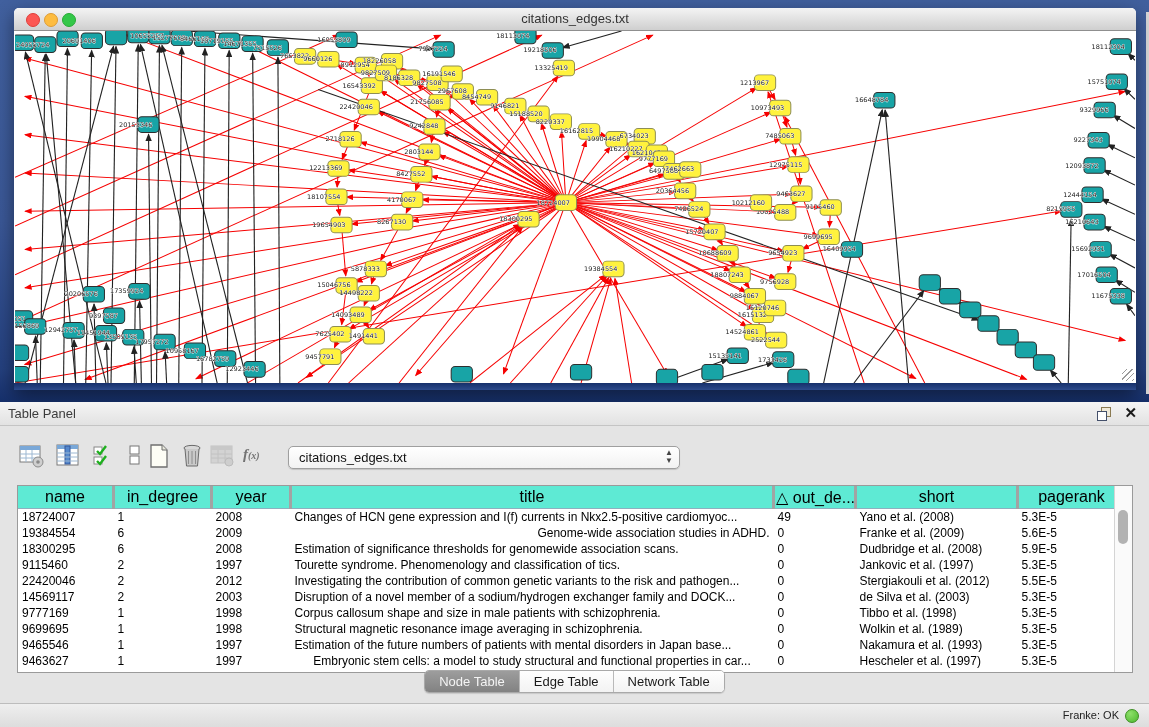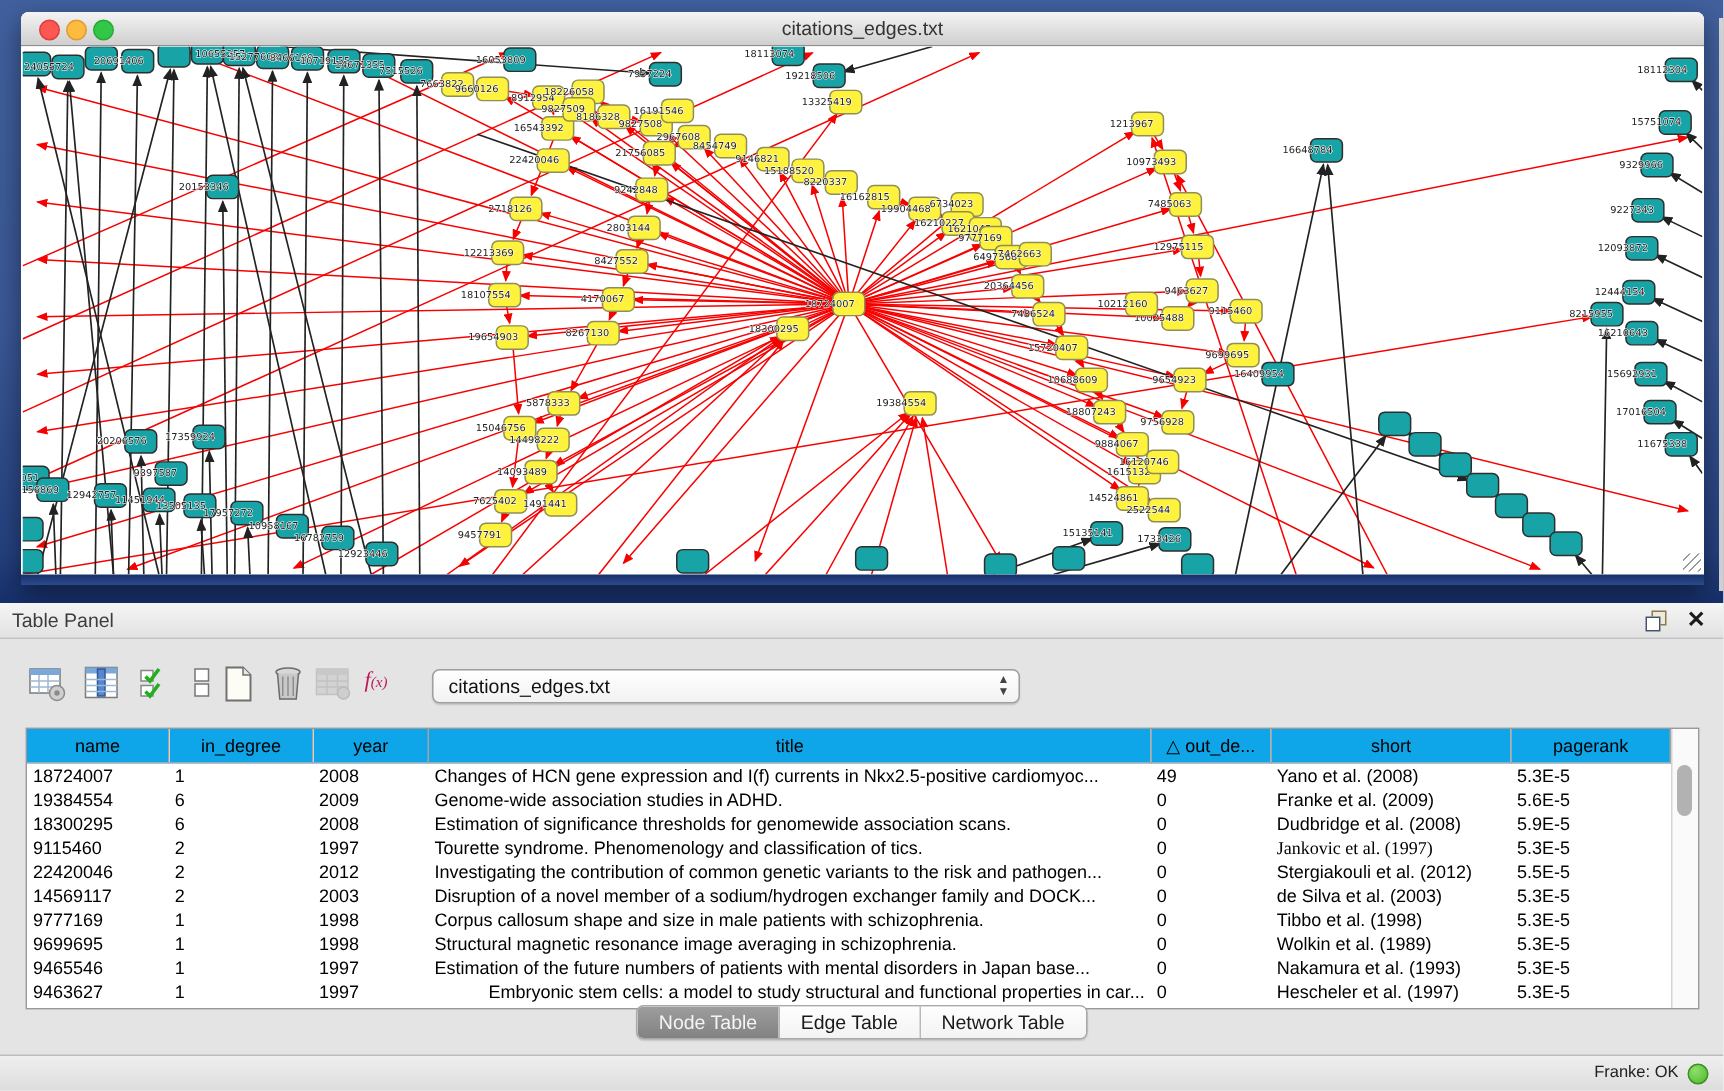--- a/index.html
+++ b/index.html
@@ -47,22 +47,22 @@
   .dropdown{position:absolute;left:288px;top:14px;width:390px;height:21px;
             background:linear-gradient(180deg,#ffffff,#f2f2f2);
             border:1px solid #9f9f9f;border-radius:5px;
             box-shadow:0 1px 1px rgba(0,0,0,.15);}
   .dropdown .dval{position:absolute;left:10px;top:3px;font-size:13px;color:#111;}
   .dropdown .stepper{position:absolute;right:6px;top:2px;font-size:8px;line-height:8px;color:#444;text-align:center;}
   
   .tablebox{position:absolute;left:17px;top:83px;width:1114px;height:186px;
             background:#fff;border:1px solid #9a9a9a;overflow:hidden;}
   table.grid{border-collapse:collapse;table-layout:fixed;width:1096px;font-size:12px;color:#000;}
-  table.grid th{background:#0ea5e9;border-right:1px solid #a3a3a3;border-bottom:1px solid #8fafbf;
-                font-weight:normal;font-size:12px;height:20px;text-align:center;overflow:hidden;white-space:nowrap;}
+  table.grid th{background:#5eead4;border-right:3px solid #a3a3a3;border-bottom:1px solid #8fafbf;
+                font-weight:normal;font-size:16px;height:20px;text-align:center;overflow:hidden;white-space:nowrap;}
   table.grid td{height:16px;padding:0 4px;overflow:hidden;white-space:nowrap;text-overflow:clip;}
   .vscroll{position:absolute;right:0;top:0;width:17px;height:100%;background:#fafafa;border-left:1px solid #d4d4d4;}
   .vthumb{position:absolute;left:3px;top:24px;width:10px;height:34px;border-radius:5px;background:#b2b2b2;}
   
   .tabs{position:absolute;left:0;top:268px;width:100%;text-align:center;}
   .seg{display:inline-flex;border:1px solid #a9a9a9;border-radius:5px;overflow:hidden;
        background:#fdfdfd;box-shadow:0 1px 1px rgba(0,0,0,.12);}
   .seg .tab{padding:3px 14px;font-size:13px;color:#1a1a1a;border-right:1px solid #b9b9b9;cursor:pointer;
             background:linear-gradient(180deg,#fefefe,#f3f3f3);}
   .seg .tab:last-child{border-right:none;}
@@ -571,21 +571,21 @@
           <path d="M7 7l1.5 17h11L21 7" fill="#c9c9c9" stroke="#6a6a6a"></path>
           <path d="M10.5 9v13M14 9v13M17.5 9v13" stroke="#8e8e8e"></path>
         </svg></span>
     <span class="tb-ico" style="left:208px">
       <svg width="28" height="28" opacity="0.45">
           <rect x="3" y="4" width="21" height="17" fill="#bfbfbf" stroke="#9a9a9a"></rect>
           <rect x="3" y="4" width="21" height="4" fill="#a8a8a8"></rect>
           <path d="M3 12h21M3 16h21M10 8v13M17 8v13" stroke="#9a9a9a"></path>
           <circle cx="21" cy="20" r="4" fill="#b5b5b5" stroke="#8a8a8a"></circle>
         </svg></span>
-    <span class="tb-ico" style="left:243px;top:14px;font-size:15px;font-style:italic;font-family:'Liberation Serif',serif;color:#be185d;">f<span style="font-size:10px">(x)</span></span>
+    <span class="tb-ico" style="left:243px;top:14px;font-size:15px;font-style:italic;font-family:'Liberation Serif',serif;color:#737373;font-weight:bold;">f<span style="font-size:10px">(x)</span></span>
     <div class="dropdown">
       <span class="dval">citations_edges.txt</span>
       <span class="stepper">▲<br>▼</span>
     </div>
   </div>
 
   <div class="tablebox">
     <table class="grid">
       <thead>
           <tr id="thead-row">
@@ -605,41 +605,41 @@
             <td style="text-align: left;">2008</td>
             <td style="text-align: left;">Changes of HCN gene expression and I(f) currents in Nkx2.5-positive cardiomyoc...</td>
             <td style="text-align: left;">49</td>
             <td style="text-align: left;">Yano et al. (2008)</td>
             <td style="text-align: left;">5.3E-5</td>
           </tr>
           <tr>
             <td style="text-align: left;">19384554</td>
             <td style="text-align: left;">6</td>
             <td style="text-align: left;">2009</td>
-            <td style="text-align: left;">Genome-wide association studies in ADHD.</td>
+            <td style="text-align: right;">Genome-wide association studies in ADHD.</td>
             <td style="text-align: left;">0</td>
             <td style="text-align: left;">Franke et al. (2009)</td>
             <td style="text-align: left;">5.6E-5</td>
           </tr>
           <tr>
             <td style="text-align: left;">18300295</td>
             <td style="text-align: left;">6</td>
             <td style="text-align: left;">2008</td>
             <td style="text-align: left;">Estimation of significance thresholds for genomewide association scans.</td>
             <td style="text-align: left;">0</td>
             <td style="text-align: left;">Dudbridge et al. (2008)</td>
             <td style="text-align: left;">5.9E-5</td>
           </tr>
           <tr>
             <td style="text-align: left;">9115460</td>
             <td style="text-align: left;">2</td>
             <td style="text-align: left;">1997</td>
             <td style="text-align: left;">Tourette syndrome. Phenomenology and classification of tics.</td>
             <td style="text-align: left;">0</td>
-            <td style="text-align: left; font-family: Liberation Serif, serif;">Jankovic et al. (1997)</td>
+            <td style="text-align: left;">Jankovic et al. (1997)</td>
             <td style="text-align: left;">5.3E-5</td>
           </tr>
           <tr>
             <td style="text-align: left;">22420046</td>
             <td style="text-align: left;">2</td>
             <td style="text-align: left;">2012</td>
             <td style="text-align: left;">Investigating the contribution of common genetic variants to the risk and pathogen...</td>
             <td style="text-align: left;">0</td>
             <td style="text-align: left;">Stergiakouli et al. (2012)</td>
             <td style="text-align: left;">5.5E-5</td>
@@ -677,21 +677,21 @@
             <td style="text-align: left;">1997</td>
             <td style="text-align: left;">Estimation of the future numbers of patients with mental disorders in Japan base...</td>
             <td style="text-align: left;">0</td>
             <td style="text-align: left;">Nakamura et al. (1993)</td>
             <td style="text-align: left;">5.3E-5</td>
           </tr>
           <tr>
             <td style="text-align: left;">9463627</td>
             <td style="text-align: left;">1</td>
             <td style="text-align: left;">1997</td>
-            <td style="text-align: right;">Embryonic stem cells: a model to study structural and functional properties in car...</td>
+            <td style="text-align: center;">Embryonic stem cells: a model to study structural and functional properties in car...</td>
             <td style="text-align: left;">0</td>
             <td style="text-align: left;">Hescheler et al. (1997)</td>
             <td style="text-align: left;">5.3E-5</td>
           </tr>
         </tbody>
     </table>
     <div class="vscroll">
       <div class="vthumb"></div>
     </div>
   </div>

